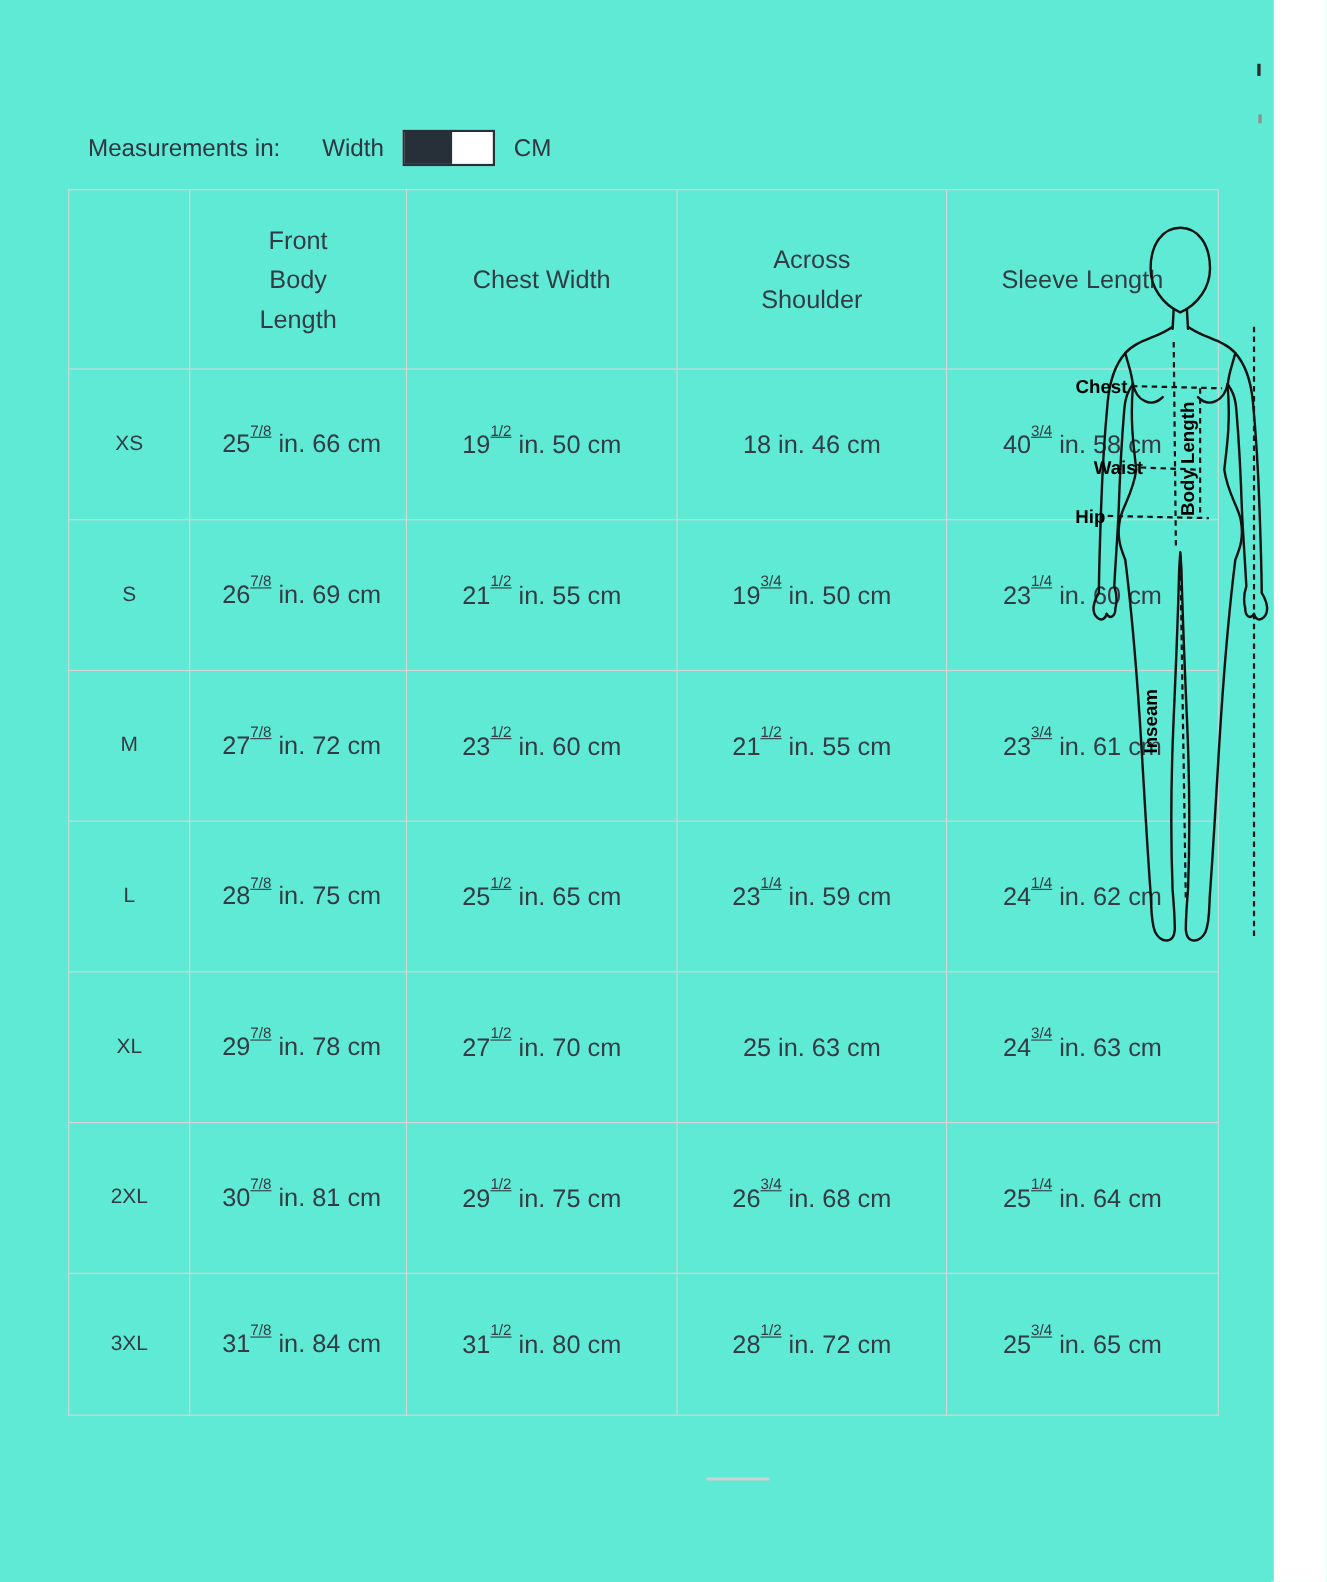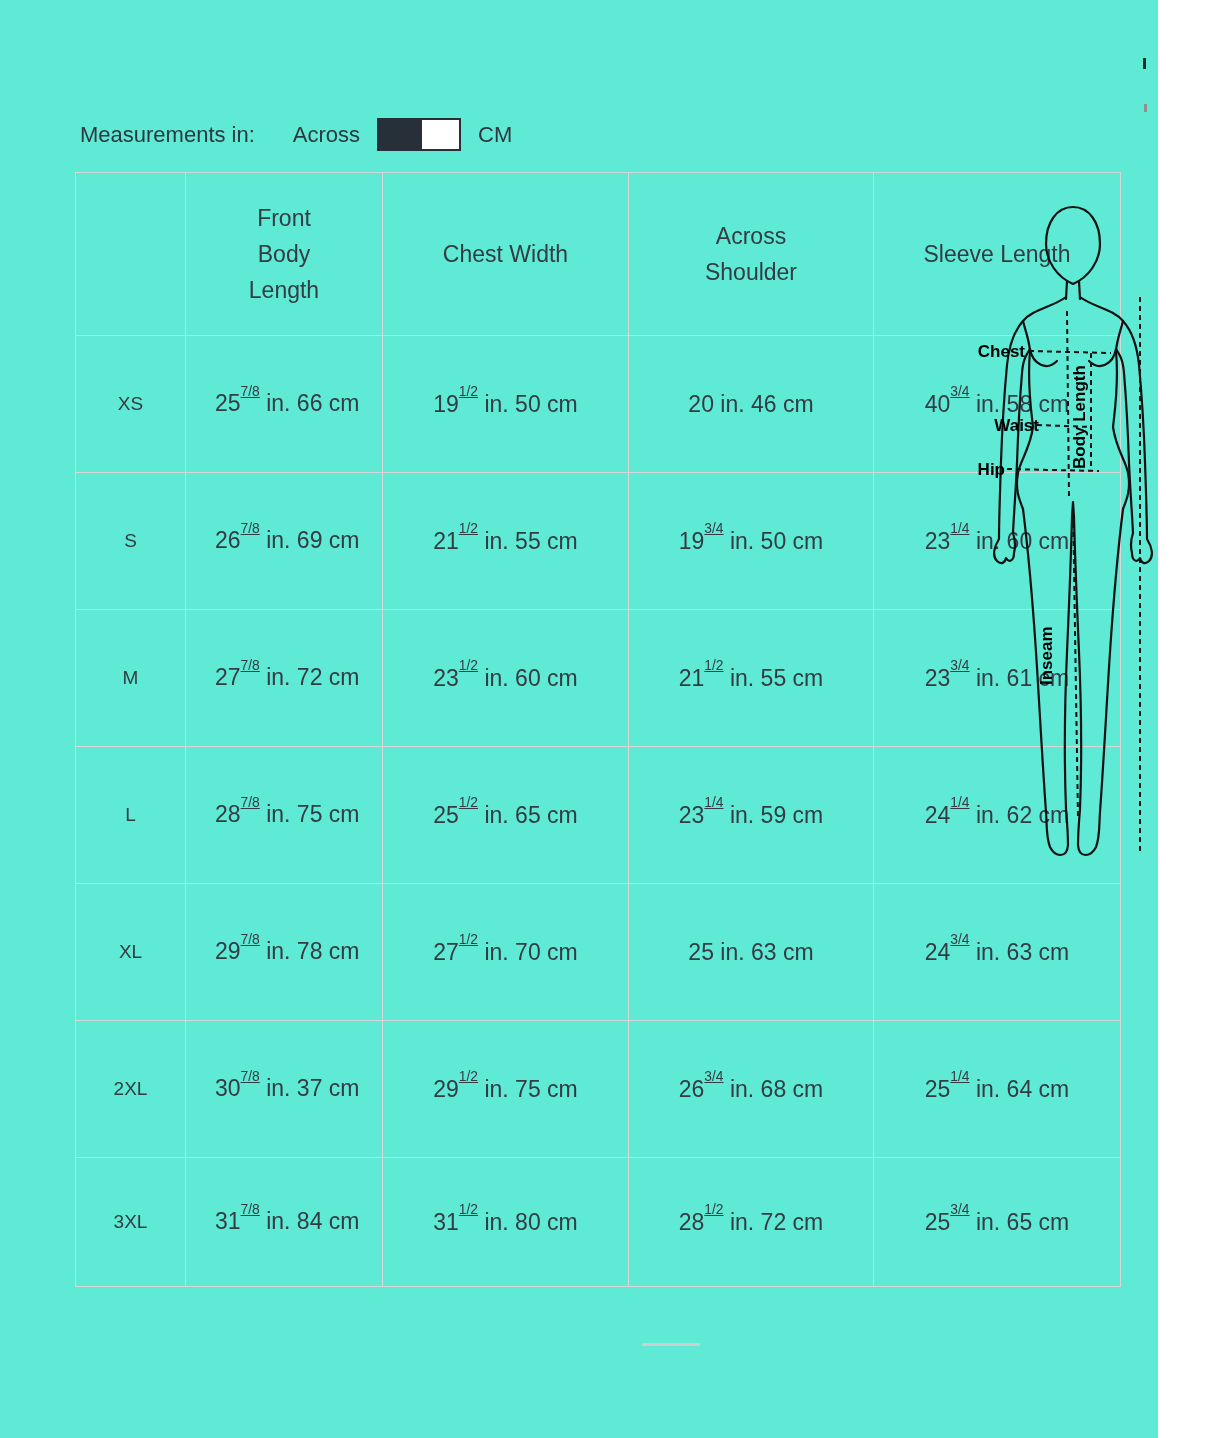--- a/index.html
+++ b/index.html
@@ -8,21 +8,21 @@
 
   
   .controls{position:absolute;left:80px;top:118px;display:flex;align-items:center;
             font-size:22px;color:#2e3741;}
   .controls .lbl{margin-right:38px;}
   .toggle{width:84px;height:33px;border:2px solid #272f39;background:#fff;
           margin:0 17px;position:relative;box-sizing:border-box;cursor:pointer;}
   .knob{position:absolute;left:0;top:0;width:43px;height:100%;background:#272f39;}
 
   
-  table{position:absolute;left:75px;top:172px;border-collapse:collapse;table-layout:fixed;padding-left:36px;}
+  table{position:absolute;left:62px;top:172px;border-collapse:collapse;table-layout:fixed;padding-left:36px;}
   th,td{border:1px solid #d7d7d7;font-weight:400;font-size:23px;color:#333b45;
         text-align:center;vertical-align:middle;padding:0;}
   thead tr{height:163px;}
   tbody tr{height:137px;}
   tbody tr:last-child{height:129px;}
   .size-cell{font-size:19px;}
   .front-cell{text-align:left;padding-left:29px;padding-right:16px;line-height:1.72;}
   td sup,th sup{font-size:0.6em;position:relative;top:-0.5em;line-height:0;text-decoration:underline;}
   .hdr-span{display:inline-block;line-height:1.58;}
   .hdr-w1{max-width:112px;}
@@ -38,21 +38,21 @@
   .bottom-divider{position:absolute;left:642px;top:1343px;width:58px;height:3px;
                   background:#cfcfcf;border-radius:2px;}
 </style>
 </head>
 <body>
 
 <div class="canvas">
 
   <div class="controls">
     <span class="lbl">Measurements in:</span>
-    <span>Across</span>
+    <span>Width</span>
     <div class="toggle">
       <div class="knob"></div>
     </div>
     <span>CM</span>
   </div>
 
   <table>
     <colgroup>
       <col style="width:110px">
         <col style="width:197px">
@@ -75,21 +75,21 @@
         <th>
           <span class="hdr-span">Sleeve Length</span>
         </th>
       </tr>
     </thead>
     <tbody id="rows">
     <tr>
       <td class="size-cell">XS</td>
       <td class="front-cell"><span>25</span><sup>7/8</sup><span> in. 66 cm</span></td>
       <td><span>19</span><sup>1/2</sup><span> in. 50 cm</span></td>
-      <td><span>20</span><sup></sup><span> in. 46 cm</span></td>
+      <td><span>18</span><sup></sup><span> in. 46 cm</span></td>
       <td><span>40</span><sup>3/4</sup><span> in. 58 cm</span></td>
     </tr>
 
     <tr>
       <td class="size-cell">S</td>
       <td class="front-cell"><span>26</span><sup>7/8</sup><span> in. 69 cm</span></td>
       <td><span>21</span><sup>1/2</sup><span> in. 55 cm</span></td>
       <td><span>19</span><sup>3/4</sup><span> in. 50 cm</span></td>
       <td><span>23</span><sup>1/4</sup><span> in. 60 cm</span></td>
     </tr>
@@ -113,21 +113,21 @@
     <tr>
       <td class="size-cell">XL</td>
       <td class="front-cell"><span>29</span><sup>7/8</sup><span> in. 78 cm</span></td>
       <td><span>27</span><sup>1/2</sup><span> in. 70 cm</span></td>
       <td><span>25</span><sup></sup><span> in. 63 cm</span></td>
       <td><span>24</span><sup>3/4</sup><span> in. 63 cm</span></td>
     </tr>
 
     <tr>
       <td class="size-cell">2XL</td>
-      <td class="front-cell"><span>30</span><sup>7/8</sup><span> in. 37 cm</span></td>
+      <td class="front-cell"><span>30</span><sup>7/8</sup><span> in. 81 cm</span></td>
       <td><span>29</span><sup>1/2</sup><span> in. 75 cm</span></td>
       <td><span>26</span><sup>3/4</sup><span> in. 68 cm</span></td>
       <td><span>25</span><sup>1/4</sup><span> in. 64 cm</span></td>
     </tr>
 
     <tr>
       <td class="size-cell">3XL</td>
       <td class="front-cell"><span>31</span><sup>7/8</sup><span> in. 84 cm</span></td>
       <td><span>31</span><sup>1/2</sup><span> in. 80 cm</span></td>
       <td><span>28</span><sup>1/2</sup><span> in. 72 cm</span></td>

